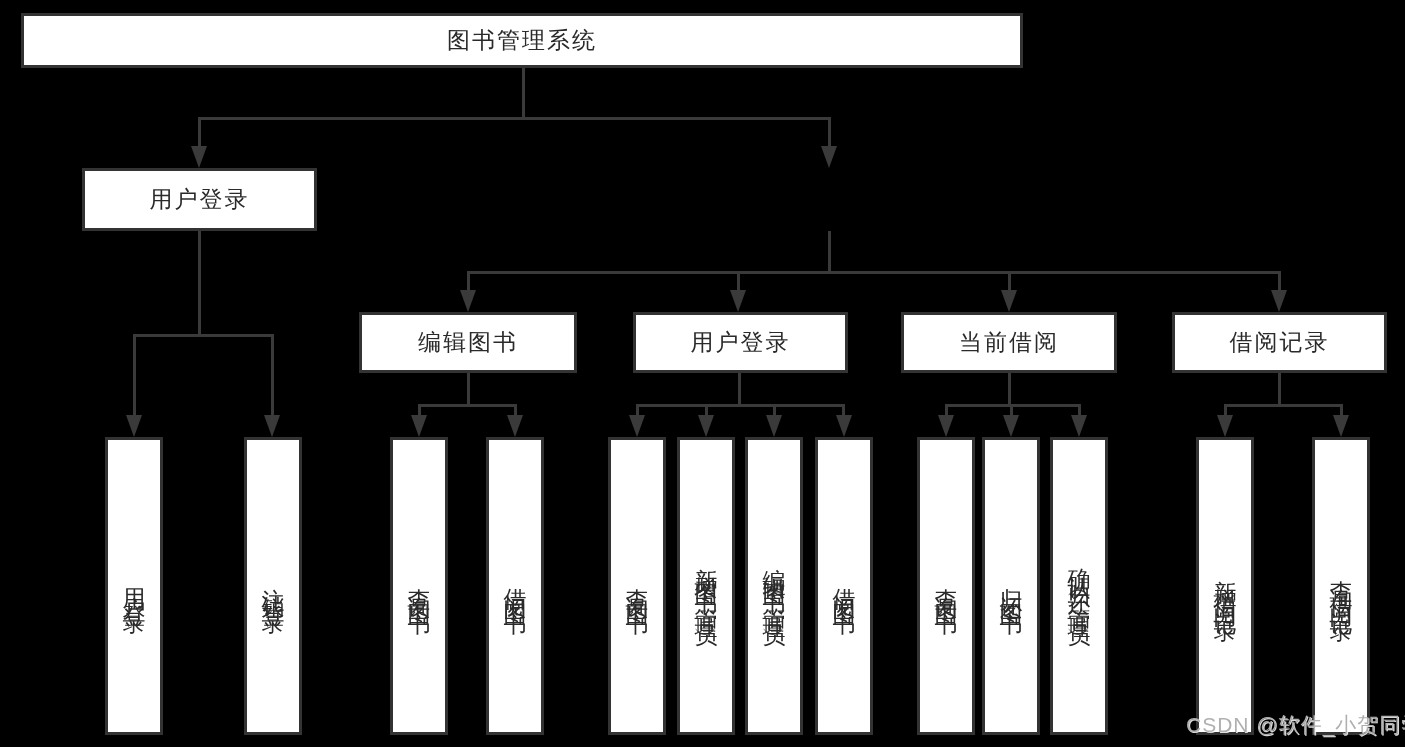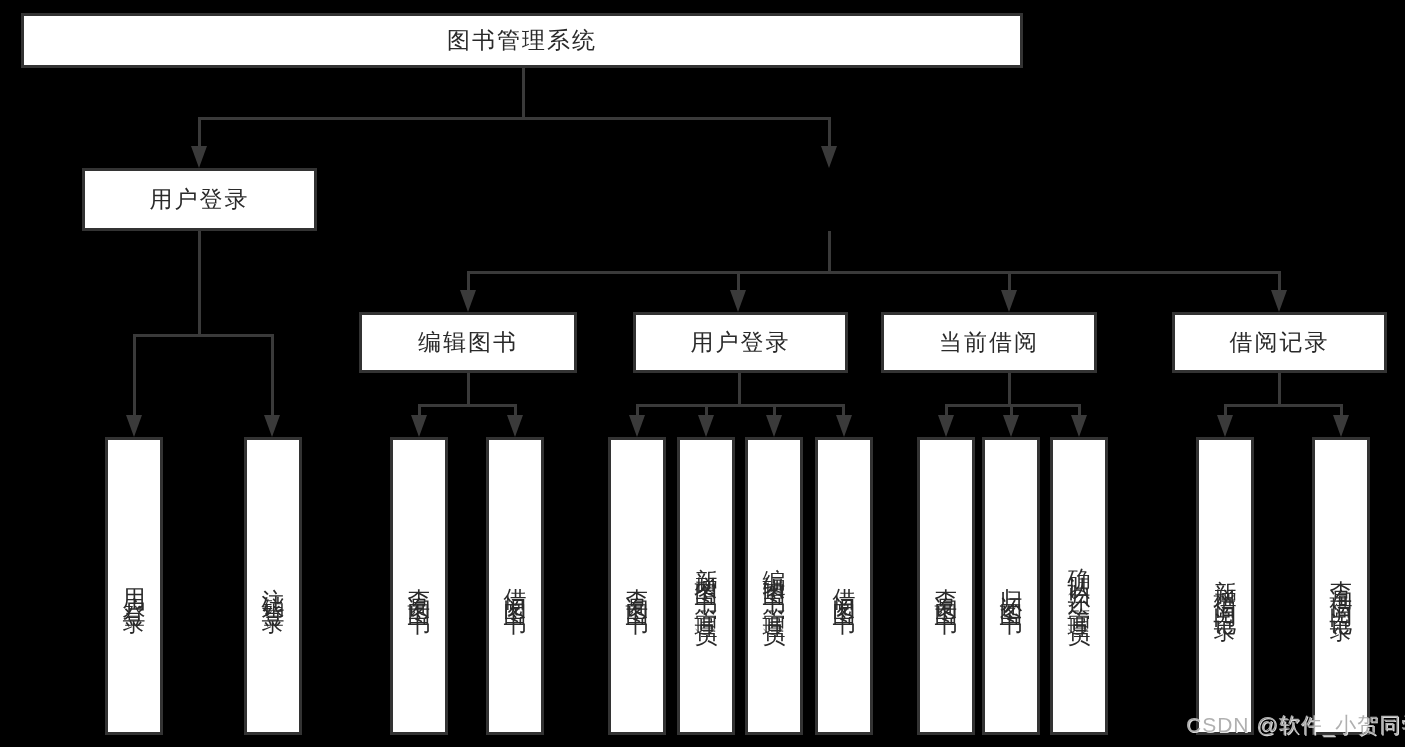--- a/index.html
+++ b/index.html
@@ -98,21 +98,21 @@
     <div class="ln" style="left:1278px;top:273px;width:3px;height:17px"></div>
     <div class="ar" style="left:1271px;top:290px"></div>
   </div>
 
   <div class="box h" style="left:359px;top:312px;width:218px;height:61px">
     <span>编辑图书</span>
   </div>
   <div class="box h" style="left:633px;top:312px;width:215px;height:61px">
     <span>用户登录</span>
   </div>
-  <div class="box h" style="left:881px;top:312px;width:216px;height:61px">
+  <div class="box h" style="left:901px;top:312px;width:216px;height:61px">
     <span>当前借阅</span>
   </div>
   <div class="box h" style="left:1172px;top:312px;width:215px;height:61px">
     <span>借阅记录</span>
   </div>
 
   <div>
     <div class="ln" style="left:467px;top:373px;width:3px;height:34px"></div>
     <div class="ln" style="left:418px;top:404px;width:99px;height:3px"></div>
     <div class="ln" style="left:418px;top:406px;width:3px;height:9px"></div>

